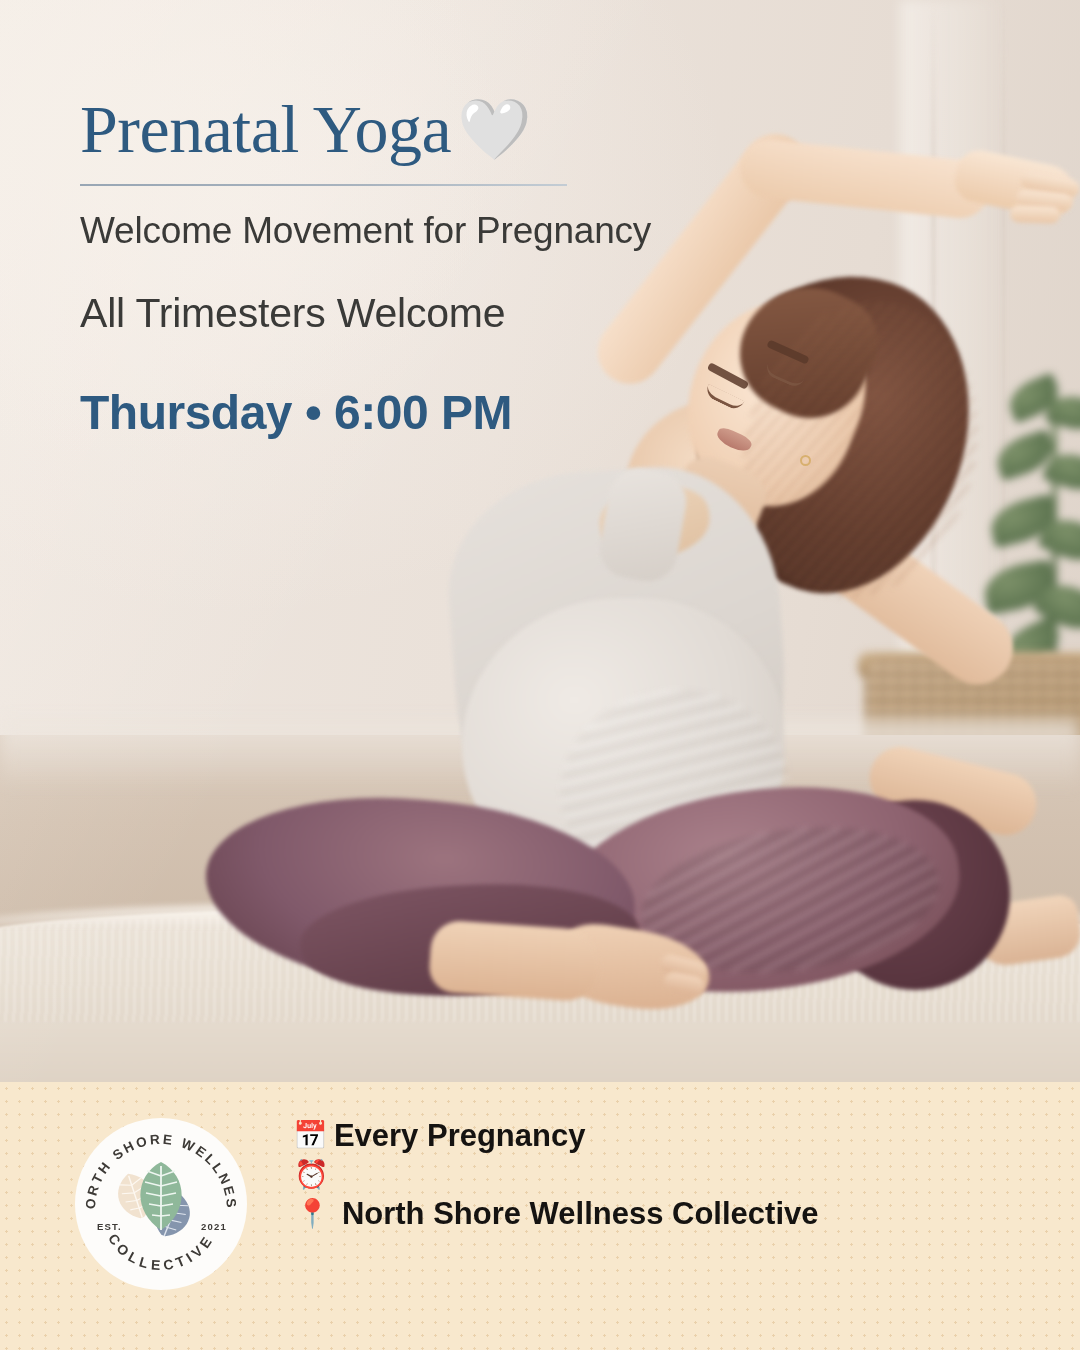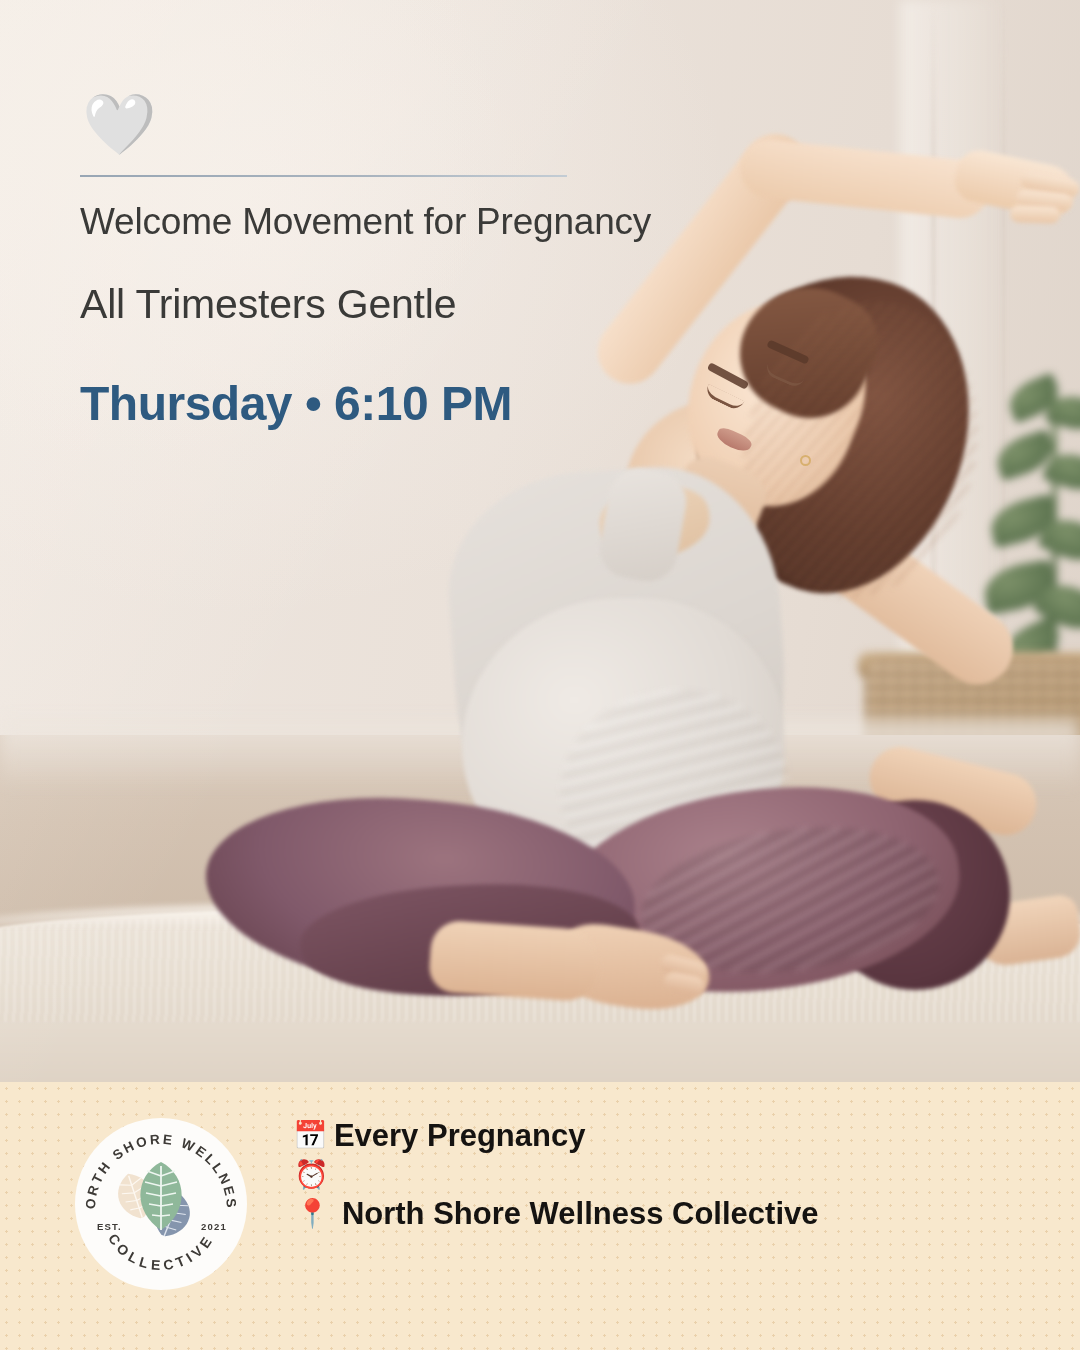--- a/index.html
+++ b/index.html
@@ -446,26 +446,27 @@
       <div class="toe blur-soft" style="left:664px;top:974px;width:40px;transform:rotate(10deg);"></div>
       <div class="hand-front blur-soft"></div>
     </div>
 
     <div class="photo-grade"></div>
     <div class="photo-wash"></div>
   </div>
 
   <div class="textblock">
     <div class="title">
+      <span>Prenatal Yoga</span>
       <span class="title-heart">🤍</span>
     </div>
     <div class="divider"></div>
     <div class="subtitle">Welcome Movement for Pregnancy</div>
-    <div class="welcome">All Trimesters Gentle</div>
-    <div class="daytime">Thursday • 6:10 PM</div>
+    <div class="welcome">All Trimesters Welcome</div>
+    <div class="daytime">Thursday • 6:00 PM</div>
   </div>
 
   <div class="footer"></div>
 
   <div class="logo-wrap">
     <div class="logo-circle"></div>
     <svg class="logo-svg" viewBox="0 0 172 172">
       <defs>
         <path id="arcTop" d="M 20 92 A 66 66 0 0 1 152 92" fill="none"></path>
         <path id="arcBot" d="M 26 92 A 60 60 0 0 0 146 92" fill="none"></path>

